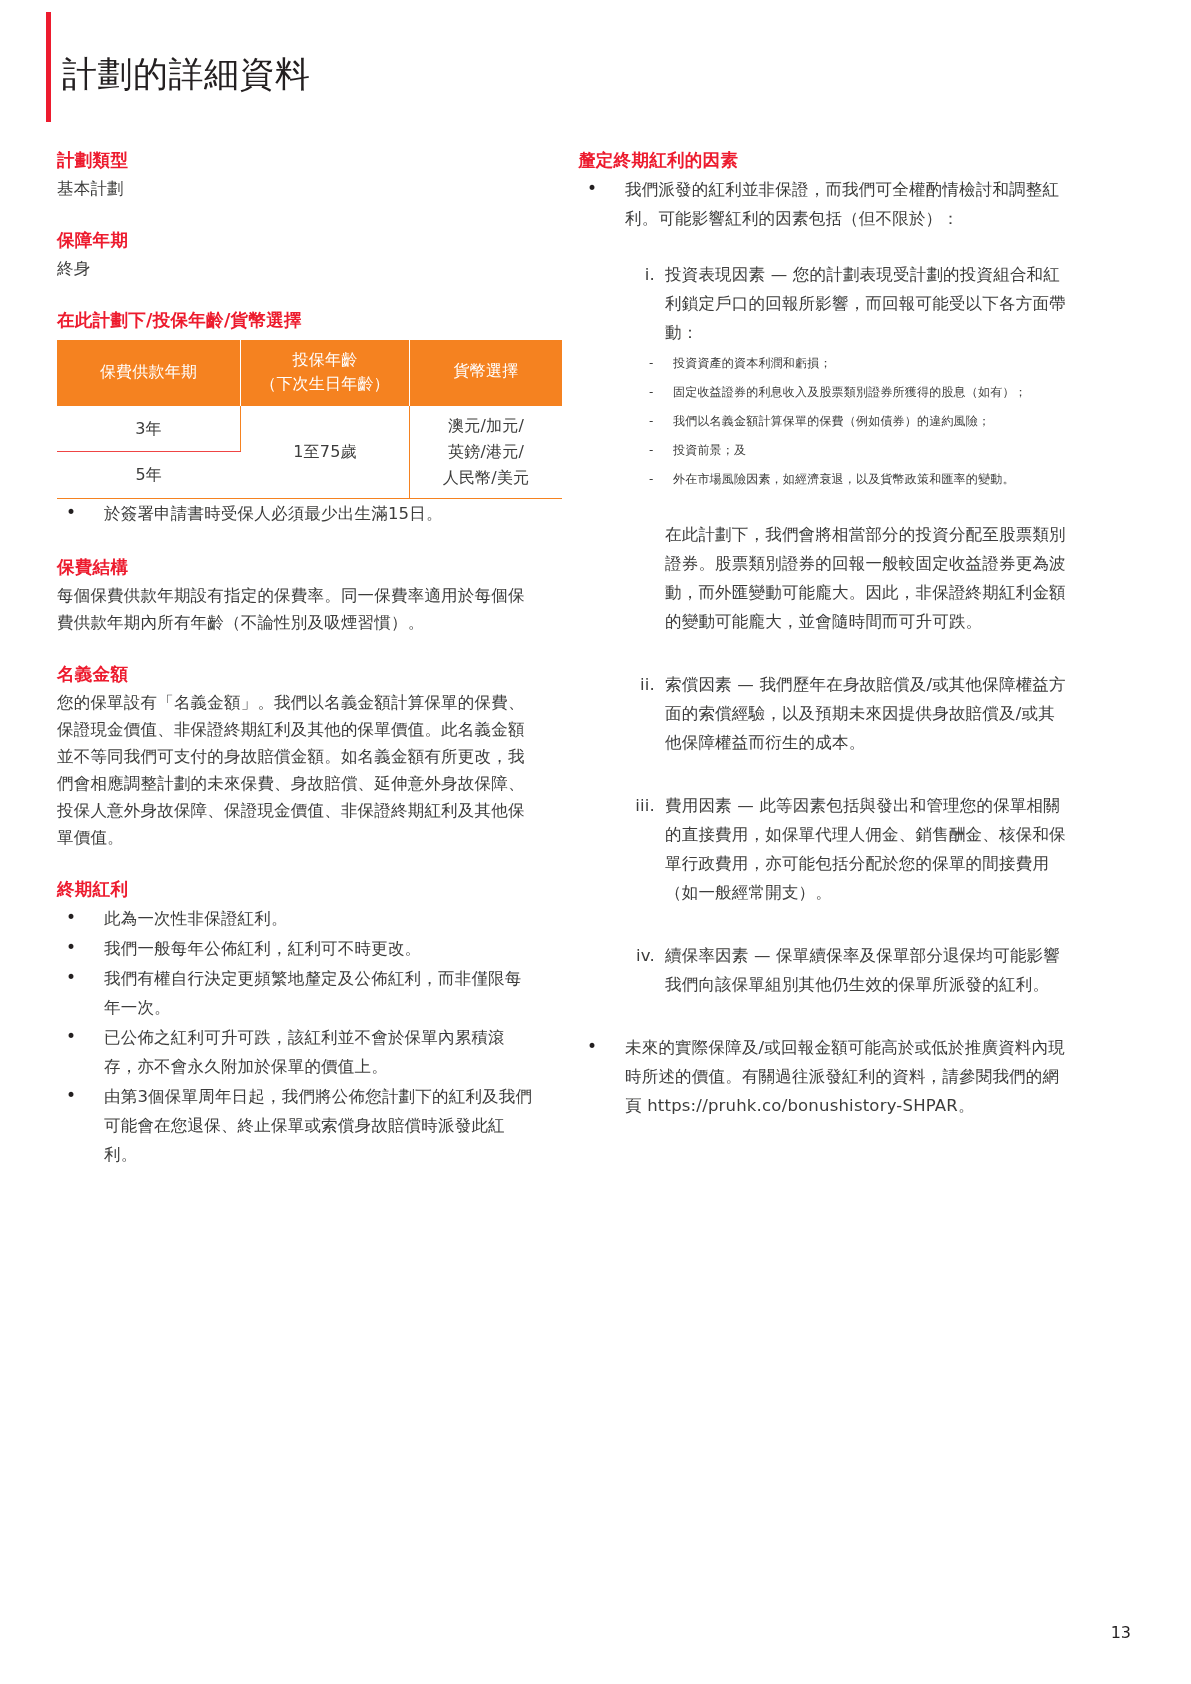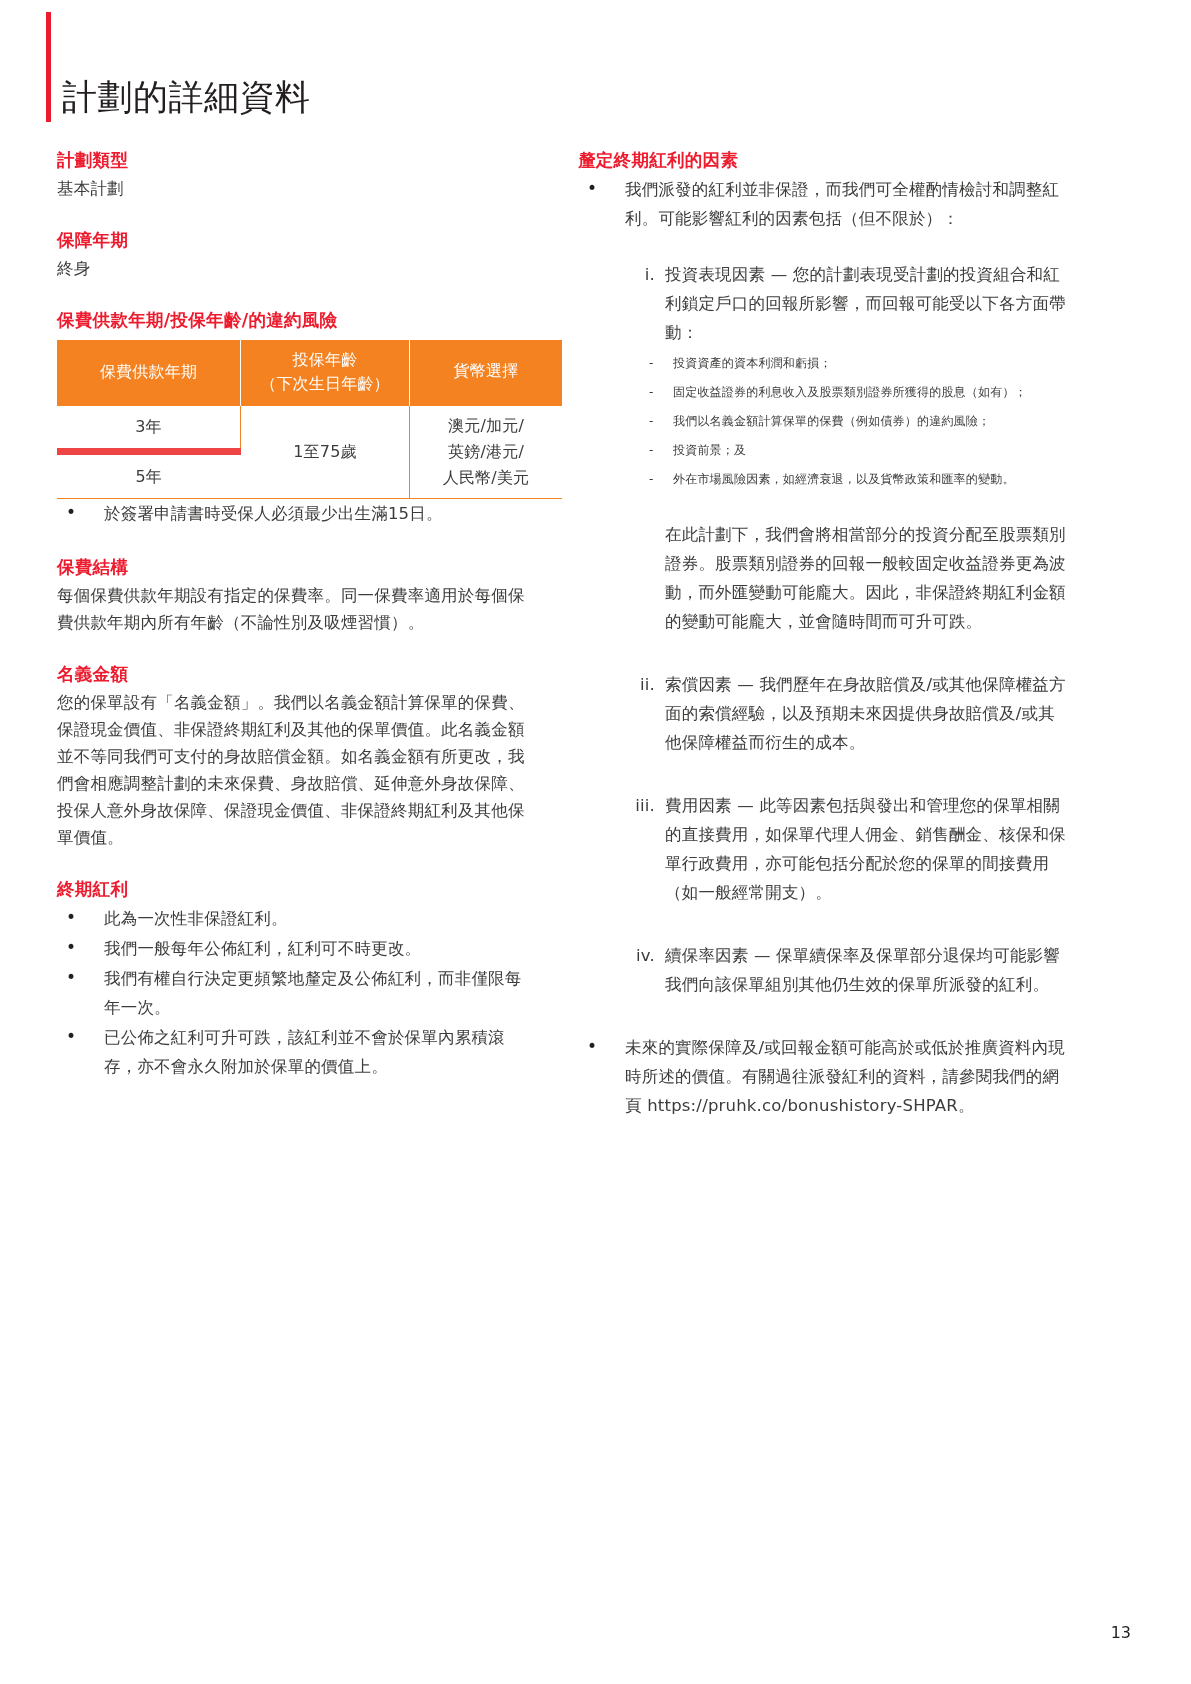--- a/index.html
+++ b/index.html
@@ -36,21 +36,21 @@
     position: absolute;
     left: 46px;
     top: 12px;
     width: 5px;
     height: 110px;
     background: #ed1b2e;
   }
   .page-title {
     position: absolute;
     left: 62px;
-    top: 76px;
+    top: 53px;
     font-size: 35px;
     line-height: 42px;
     font-weight: 400;
     color: #231f20;
     letter-spacing: 0.5px;
     white-space: nowrap;
   }
 
   
   .col {
@@ -176,21 +176,21 @@
   }
   table.prem-table th:last-child { border-right: none; font-family: Liberation Mono, monospace; }
   table.prem-table td {
     font-size: 16px;
     line-height: 26px;
     color: #3c3c3b;
     text-align: center;
     vertical-align: middle;
     padding: 7px 4px;
     border-right: 1px solid #f58220;
-    border-bottom: 7px solid #ef4444;
+    border-bottom: 1px solid #ef4444;
     letter-spacing: 0.2px;
   }
   table.prem-table td.last-row { border-bottom: 1px solid #f58220; }
   table.prem-table td.rowspan-cell { border-bottom: 1px solid #f58220; }
   table.prem-table td:last-child { border-right: none; }
   .col-w1 { width: 175px; }
   .col-w2 { width: 160px; }
   .col-w3 { width: 144px; }
 
   .table-note-list { margin-top: 16px; }
@@ -226,21 +226,21 @@
     <div class="gap-md"></div>
 
     <div>
       <p class="sec-head">保障年期</p>
       <p class="body-text">終身</p>
     </div>
 
     <div class="gap-md"></div>
 
     <div>
-      <p class="sec-head">保費供款年期/投保年齡/的違約風險</p>
+      <p class="sec-head">在此計劃下/投保年齡/貨幣選擇</p>
 
       <table class="prem-table">
         <thead>
           <tr>
             <th class="col-w1">保費供款年期</th>
             <th class="col-w2">
               <div>投保年齡</div>
               <div>（下次生日年齡）</div>
             </th>
             <th class="col-w3">貨幣選擇</th>
@@ -283,20 +283,21 @@
 
     <div class="gap-md"></div>
 
     <div>
       <p class="sec-head">終期紅利</p>
       <ul class="bullets">
         <li>此為一次性非保證紅利。</li>
         <li>我們一般每年公佈紅利，紅利可不時更改。</li>
         <li>我們有權自行決定更頻繁地釐定及公佈紅利，而非僅限每年一次。</li>
         <li>已公佈之紅利可升可跌，該紅利並不會於保單內累積滾存，亦不會永久附加於保單的價值上。</li>
+        <li>由第3個保單周年日起，我們將公佈您計劃下的紅利及我們可能會在您退保、終止保單或索償身故賠償時派發此紅利。</li>
       </ul>
     </div>
 
   </div>
 
   <div class="col col-right">
 
     <div>
       <p class="sec-head">釐定終期紅利的因素</p>
 

